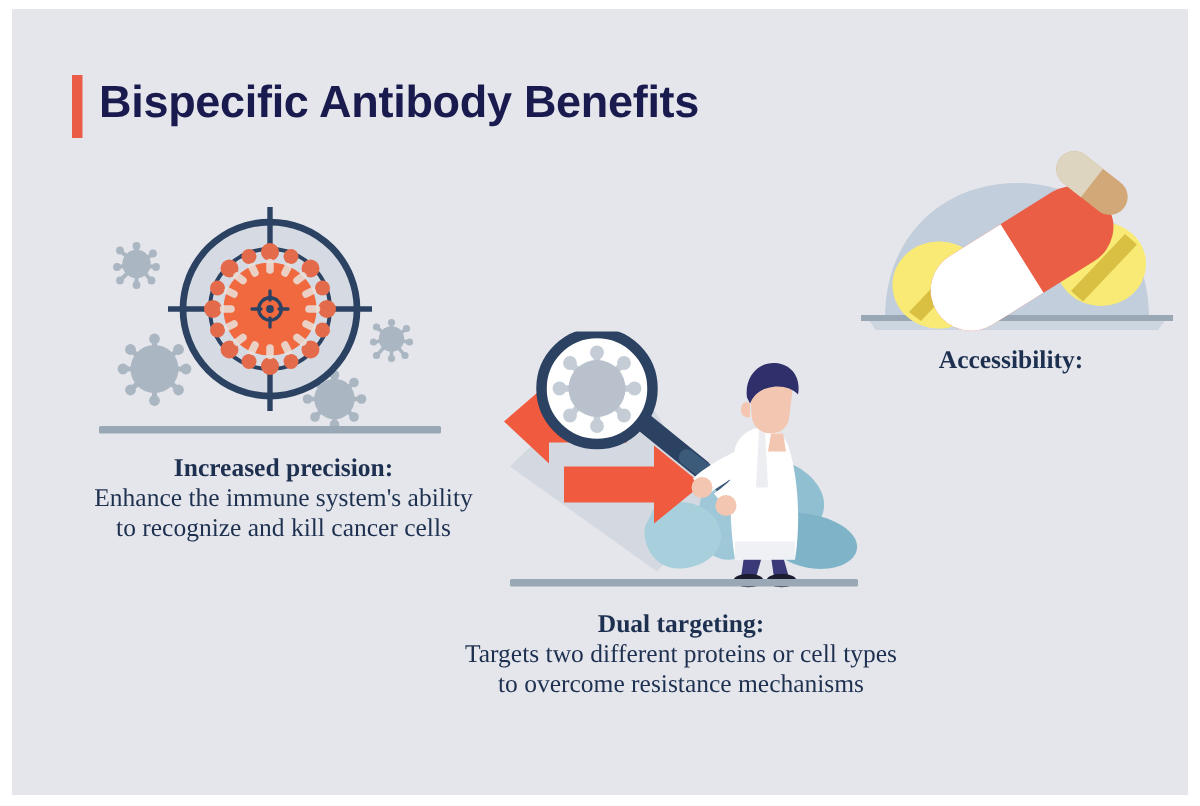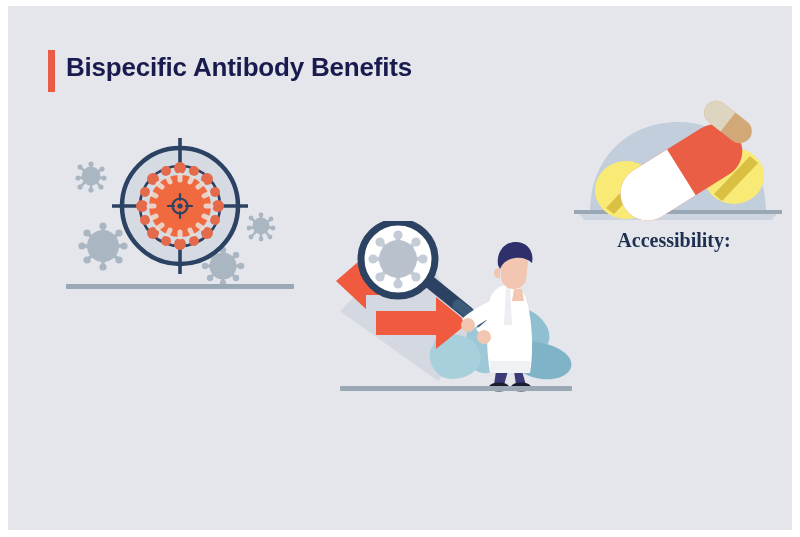--- a/index.html
+++ b/index.html
@@ -30,32 +30,32 @@
     top: 44px;
     width: 7px;
     height: 42px;
     background: #ea5c46;
   }
   .title-text {
     position: absolute;
     left: 58px;
     top: 46px;
     font-family: "Liberation Sans", sans-serif;
-    font-size: 26px;
+    font-size: 30px;
     font-weight: bold;
     color: #191a4e;
     letter-spacing: -0.2px;
     white-space: nowrap;
   }
   
   .caption {
     position: absolute;
     text-align: center;
     font-family: "Liberation Serif", serif;
-    font-size: 20px;
+    font-size: 17px;
     line-height: 20px;
     color: #1d3050;
   }
   .caption .lead {
     font-weight: bold;
     display: block;
   }
   .caption .body {
     display: block;
   }
@@ -239,20 +239,24 @@
           <line x1="117" y1="60" x2="117" y2="66"></line>
             <line x1="117" y1="78" x2="117" y2="84"></line>
           <line x1="105" y1="72" x2="111" y2="72"></line>
             <line x1="123" y1="72" x2="129" y2="72"></line>
         </g>
       </g>
     </svg>
 
     <div class="ground" id="ground-precision"></div>
 
+    <div class="caption" id="caption-precision">
+      <span class="lead">Increased precision:</span>
+      <span class="body">Enhance the immune system's ability to recognize and kill cancer cells</span>
+    </div>
 
     <svg class="scene" id="scene-dual" viewBox="0 0 270 172">
       <g>
         <path d="M22 90 L96 18 L160 118 L120 160 Z" fill="#cdd3dc" opacity="0.75"></path>
       </g>
 
       <g>
         <path d="M172 88 C200 78 224 92 230 108 C236 124 222 140 200 142 C182 144 168 128 168 112 Z" fill="#8fbfd0"></path>
         <path d="M190 124 C214 116 244 124 252 138 C258 150 244 160 224 158 C204 156 190 142 190 130 Z" fill="#7fb4c8"></path>
         <path d="M150 108 C168 100 186 108 192 124 C196 136 186 150 170 152 C156 154 146 140 146 126 Z" fill="#9ec8d8"></path>
@@ -311,20 +315,24 @@
         <circle cx="166" cy="116" r="7" fill="#f2c6b0"></circle>
         <path d="M182 40 C182 30 190 24 198 25 C206 26 211 33 210 42 L208 58 C207 64 202 68 196 68 C188 68 183 62 183 55 Z" fill="#f2c6b0"></path>
         <path d="M180 44 C178 30 188 20 199 21 C211 22 216 32 214 42 C210 38 204 36 197 37 C190 38 185 41 182 48 Z" fill="#2e2f6b"></path>
         <path d="M182 48 C179 46 176 48 176 52 C176 56 179 58 182 57 Z" fill="#f2c6b0"></path>
         <path d="M196 68 L204 68 L206 80 L194 80 Z" fill="#f2c6b0"></path>
       </g>
     </svg>
 
     <div class="ground" id="ground-dual"></div>
 
+    <div class="caption" id="caption-dual">
+      <span class="lead">Dual targeting:</span>
+      <span class="body">Targets two different proteins or cell types to overcome resistance mechanisms</span>
+    </div>
 
     <svg class="scene" id="scene-pills" viewBox="0 0 236 132">
       <g>
         <path d="M22 118 C22 62 62 28 110 28 C158 28 198 62 198 118 Z" fill="#c2cedb"></path>
         <path d="M10 118 L210 118 L204 126 L16 126 Z" fill="#cdd6e0"></path>
         <rect x="6" y="116" width="208" height="4" fill="#9aa7b4"></rect>
       </g>
 
       <g>
         <ellipse cx="58" cy="96" rx="31" ry="29" fill="#f7e96b"></ellipse>

